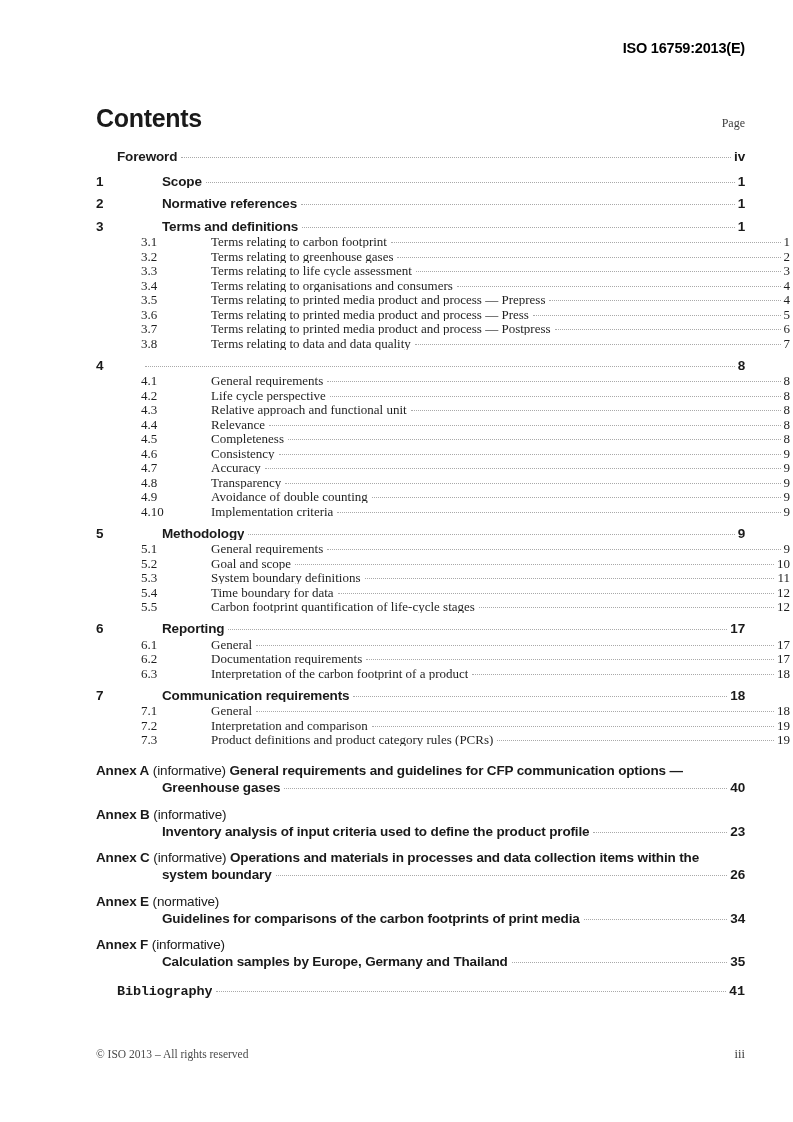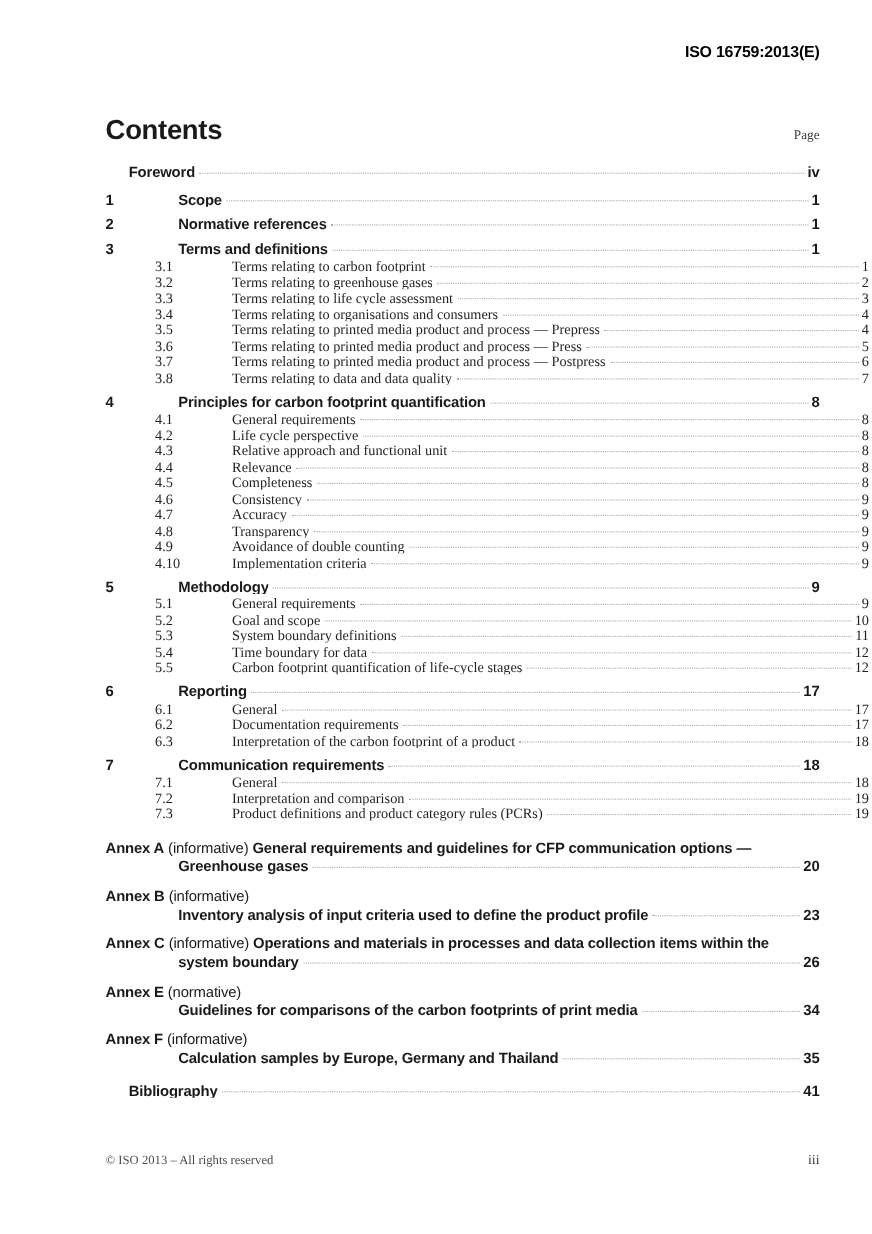--- a/index.html
+++ b/index.html
@@ -164,21 +164,21 @@
     align-items: baseline;
     width: 100%;
     text-indent: 0;
   }
   .annex .ann-tail .leader { top: -3px; }
   .annex .pg { font-weight: bold; }
 
   
   .annex-first { margin-top: 16px; }
 
-  .bib-row { margin-top: 14px; }
+  .bib-row { margin-top: 14px; font-family: Liberation Mono, monospace; }
 
   sub {
     font-size: 0.72em;
     vertical-align: baseline;
     position: relative;
     top: 0.26em;
   }
 
   
   .footer {
@@ -303,21 +303,20 @@
         <span class="num">3.8</span>
         <span class="txtwrap">
           <span class="title">Terms relating to data and data quality</span>
           <span class="leader"></span>
           <span class="pg">7</span>
         </span>
       </div>
       <div class="toc-row lvl1">
         <span class="num">4</span>
         <span class="txtwrap">
-          <span class="title">Principles for carbon footprint quantification</span>
           <span class="leader"></span>
           <span class="pg">8</span>
         </span>
       </div>
       <div class="toc-row lvl2">
         <span class="num">4.1</span>
         <span class="txtwrap">
           <span class="title">General requirements</span>
           <span class="leader"></span>
           <span class="pg">8</span>
@@ -503,21 +502,21 @@
         <span class="num">7.3</span>
         <span class="txtwrap">
           <span class="title">Product definitions and product category rules (PCRs)</span>
           <span class="leader"></span>
           <span class="pg">19</span>
         </span>
       </div>
       <div class="annex annex-first"><span class="ann-label">Annex A</span> <span class="ann-kind">(informative)</span> <span class="ann-title">General requirements and guidelines for CFP communication options —</span><br><span class="ann-tail">
           <span class="ann-title title">Greenhouse gases</span>
           <span class="leader"></span>
-          <span class="pg">20</span>
+          <span class="pg">40</span>
         </span></div>
       <div class="annex"><span class="ann-label">Annex B</span> <span class="ann-kind">(informative)</span> <span class="ann-tail">
           <span class="ann-title title">Inventory analysis of input criteria used to define the product profile</span>
           <span class="leader"></span>
           <span class="pg">23</span>
         </span></div>
       <div class="annex"><span class="ann-label">Annex C</span> <span class="ann-kind">(informative)</span> <span class="ann-title">Operations and materials in processes and data collection items within the</span><br><span class="ann-tail">
           <span class="ann-title title">system boundary</span>
           <span class="leader"></span>
           <span class="pg">26</span>

